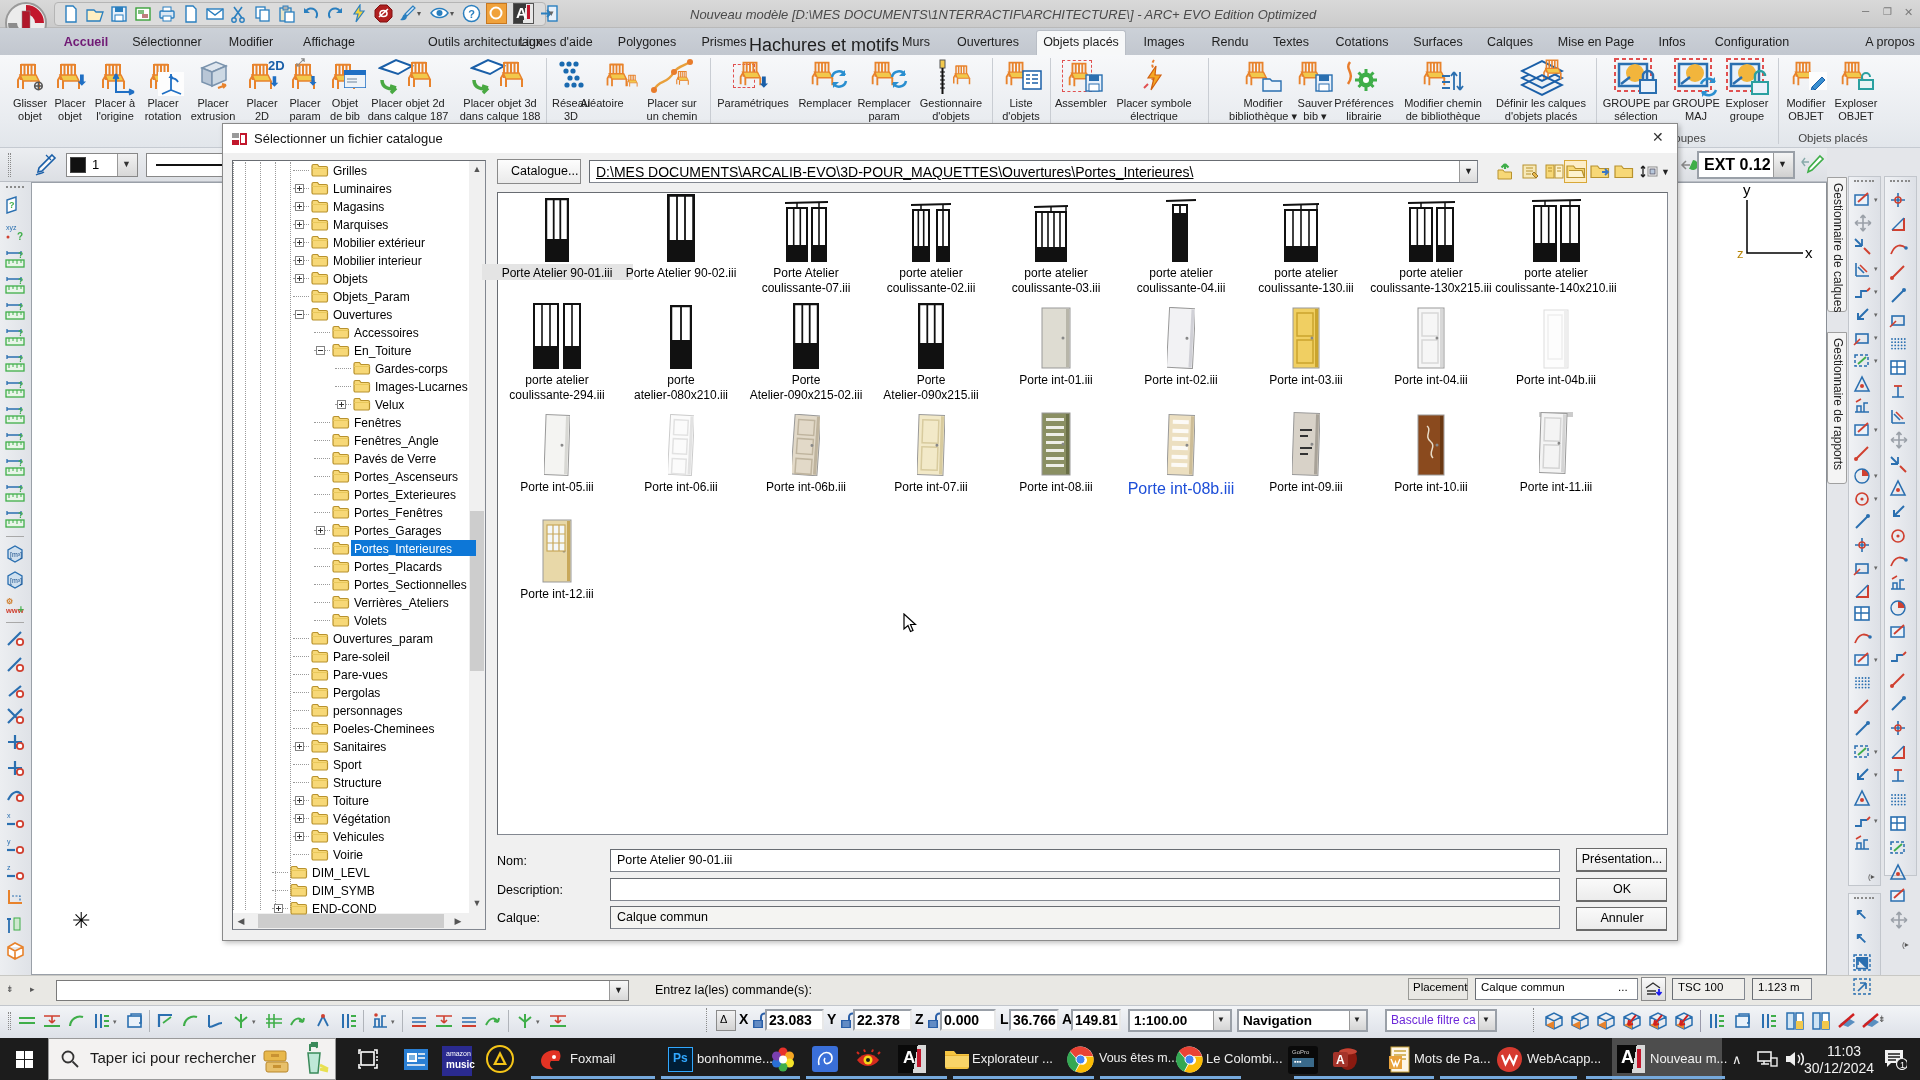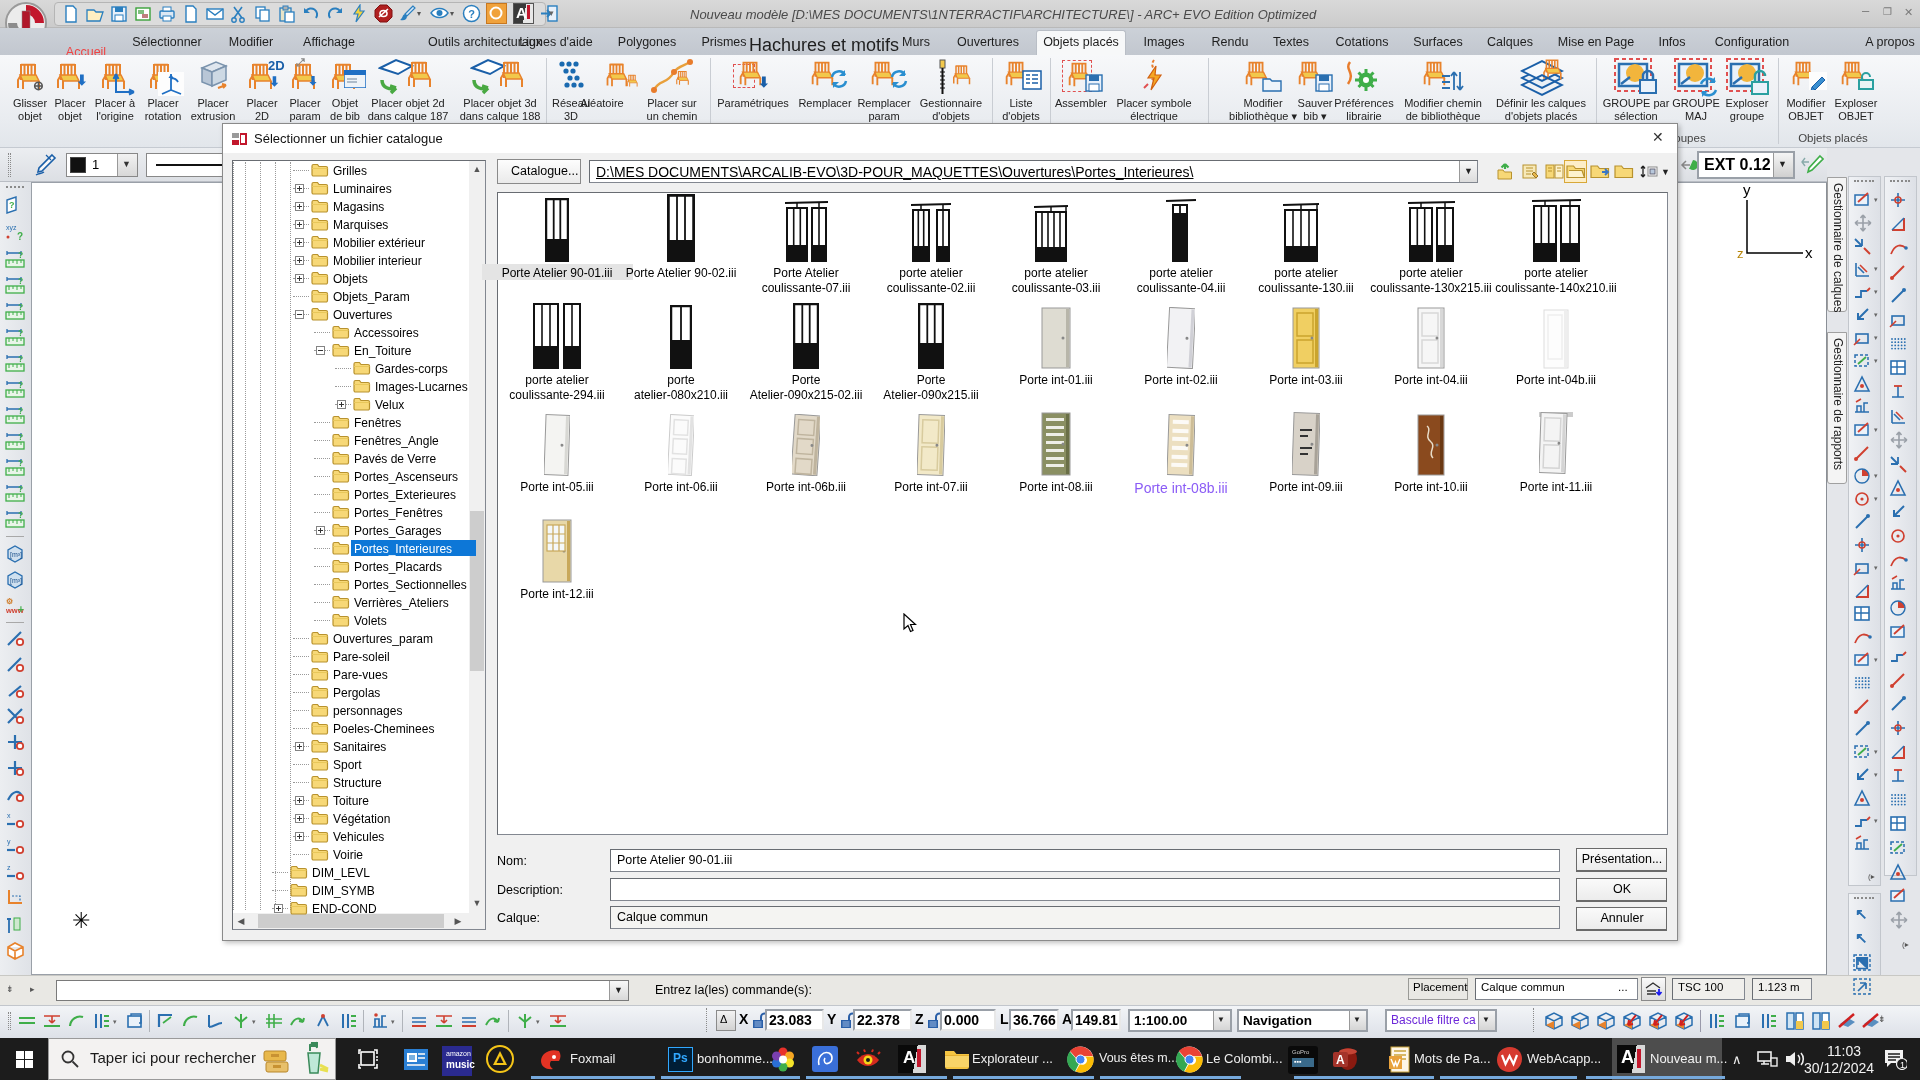--- a/index.html
+++ b/index.html
@@ -104,21 +104,21 @@
     <rect x="8" y="2" width="9" height="15" fill="#e8f0fa" stroke="#2a7fbf" stroke-width="1.4"></rect>
     <path d="M1 9.5 h9 M7 6 l3.5 3.5 L7 13" stroke="#2a7fbf" stroke-width="1.8" fill="none"></path>
   </svg>
 <div class="tx" style="left:549px;top:8px;font-size:9px;color:#666;">▾</div>
 <div class="tx" style="left:690px;top:7px;font-size:13px;color:#4a4a4a;font-style:italic;">Nouveau modèle [D:\MES DOCUMENTS\1NTERRACTIF\ARCHITECTURE\] - ARC+ EVO Edition Optimized</div>
 <div class="tx" style="left:1862px;top:3px;font-size:13px;color:#7a7a7a;">–</div>
 <div class="tx" style="left:1883px;top:6px;font-size:10px;color:#7a7a7a;">❐</div>
 <div class="tx" style="left:1904px;top:6px;font-size:11px;color:#7a7a7a;">✕</div>
 <div class="abs" style="left:0;top:28px;width:1920px;height:27px;background:linear-gradient(#ccd1d8,#c2c7cf);"></div>
 <div class="abs" style="left:1036px;top:30px;width:90px;height:25px;background:#f7f8f9;border:1px solid #b9bec6;border-bottom:none;border-radius:3px 3px 0 0;"></div>
-<div class="tx" style="left:86px;top:45px;transform:translateX(-50%);font-size:12.5px;color:#ef4444;">Accueil</div>
+<div class="tx" style="left:86px;top:35px;transform:translateX(-50%);font-size:12.5px;color:#701a75;font-weight:bold;">Accueil</div>
 <div class="tx" style="left:167px;top:35px;transform:translateX(-50%);font-size:12.5px;color:#1e1e1e;">Sélectionner</div>
 <div class="tx" style="left:251px;top:35px;transform:translateX(-50%);font-size:12.5px;color:#1e1e1e;">Modifier</div>
 <div class="tx" style="left:329px;top:35px;transform:translateX(-50%);font-size:12.5px;color:#1e1e1e;">Affichage</div>
 <div class="tx" style="left:437px;top:35px;transform:translateX(-50%);font-size:12.5px;color:#1e1e1e;margin-left:48px;">Outils architecturaux</div>
 <div class="tx" style="left:556px;top:35px;transform:translateX(-50%);font-size:12.5px;color:#1e1e1e;">Lignes d'aide</div>
 <div class="tx" style="left:647px;top:35px;transform:translateX(-50%);font-size:12.5px;color:#1e1e1e;">Polygones</div>
 <div class="tx" style="left:724px;top:35px;transform:translateX(-50%);font-size:12.5px;color:#1e1e1e;">Prismes</div>
 <div class="tx" style="left:824px;top:35px;transform:translateX(-50%);font-size:18px;color:#1e1e1e;">Hachures et motifs</div>
 <div class="tx" style="left:916px;top:35px;transform:translateX(-50%);font-size:12.5px;color:#1e1e1e;">Murs</div>
 <div class="tx" style="left:988px;top:35px;transform:translateX(-50%);font-size:12.5px;color:#1e1e1e;">Ouvertures</div>
@@ -1503,21 +1503,21 @@
       <rect x="23" y="2" width="3" height="58" fill="#cdbd97"></rect>
       <rect x="5" y="6" width="16" height="4" fill="#fff" opacity="0.85"></rect>
       <rect x="5" y="15" width="16" height="4" fill="#fff" opacity="0.85"></rect>
       <rect x="5" y="23" width="16" height="4" fill="#fff" opacity="0.85"></rect>
       <rect x="5" y="32" width="16" height="4" fill="#fff" opacity="0.85"></rect>
       <rect x="5" y="41" width="16" height="4" fill="#fff" opacity="0.85"></rect>
       <rect x="5" y="49" width="16" height="4" fill="#fff" opacity="0.85"></rect>
       <circle cx="20" cy="31" r="1.5" fill="#888"></circle>
     </g>
   </svg>
-<div class="tx" style="left:1181px;top:480px;transform:translateX(-50%);font-size:14px;color:#8b5cf6;">Porte int-08b.iii</div>
+<div class="tx" style="left:1181px;top:480px;transform:translateX(-50%);font-size:16px;color:#1d4ed8;">Porte int-08b.iii</div>
 <svg class="abs" style="left:1292px;top:412px" width="28" height="64" viewBox="0 0 28 64">
     <g transform="rotate(2 14.0 32.0)">
       <rect x="1" y="1" width="26" height="62" fill="#d8d2c8" stroke="#999" stroke-width="1"></rect>
       <rect x="23" y="2" width="3" height="60" fill="#a8a298"></rect>
       <circle cx="20" cy="32" r="1.5" fill="#888"></circle>
     </g>
     <path d="M8 18 h12 M8 24 h8 M8 36 h12 M8 42 h8" stroke="#333" stroke-width="2"></path>
   </svg>
 <div class="tx" style="left:1306px;top:480px;transform:translateX(-50%);font-size:12px;color:#000;">Porte int-09.iii</div>
 <svg class="abs" style="left:1417px;top:414px" width="28" height="62" viewBox="0 0 28 62">

